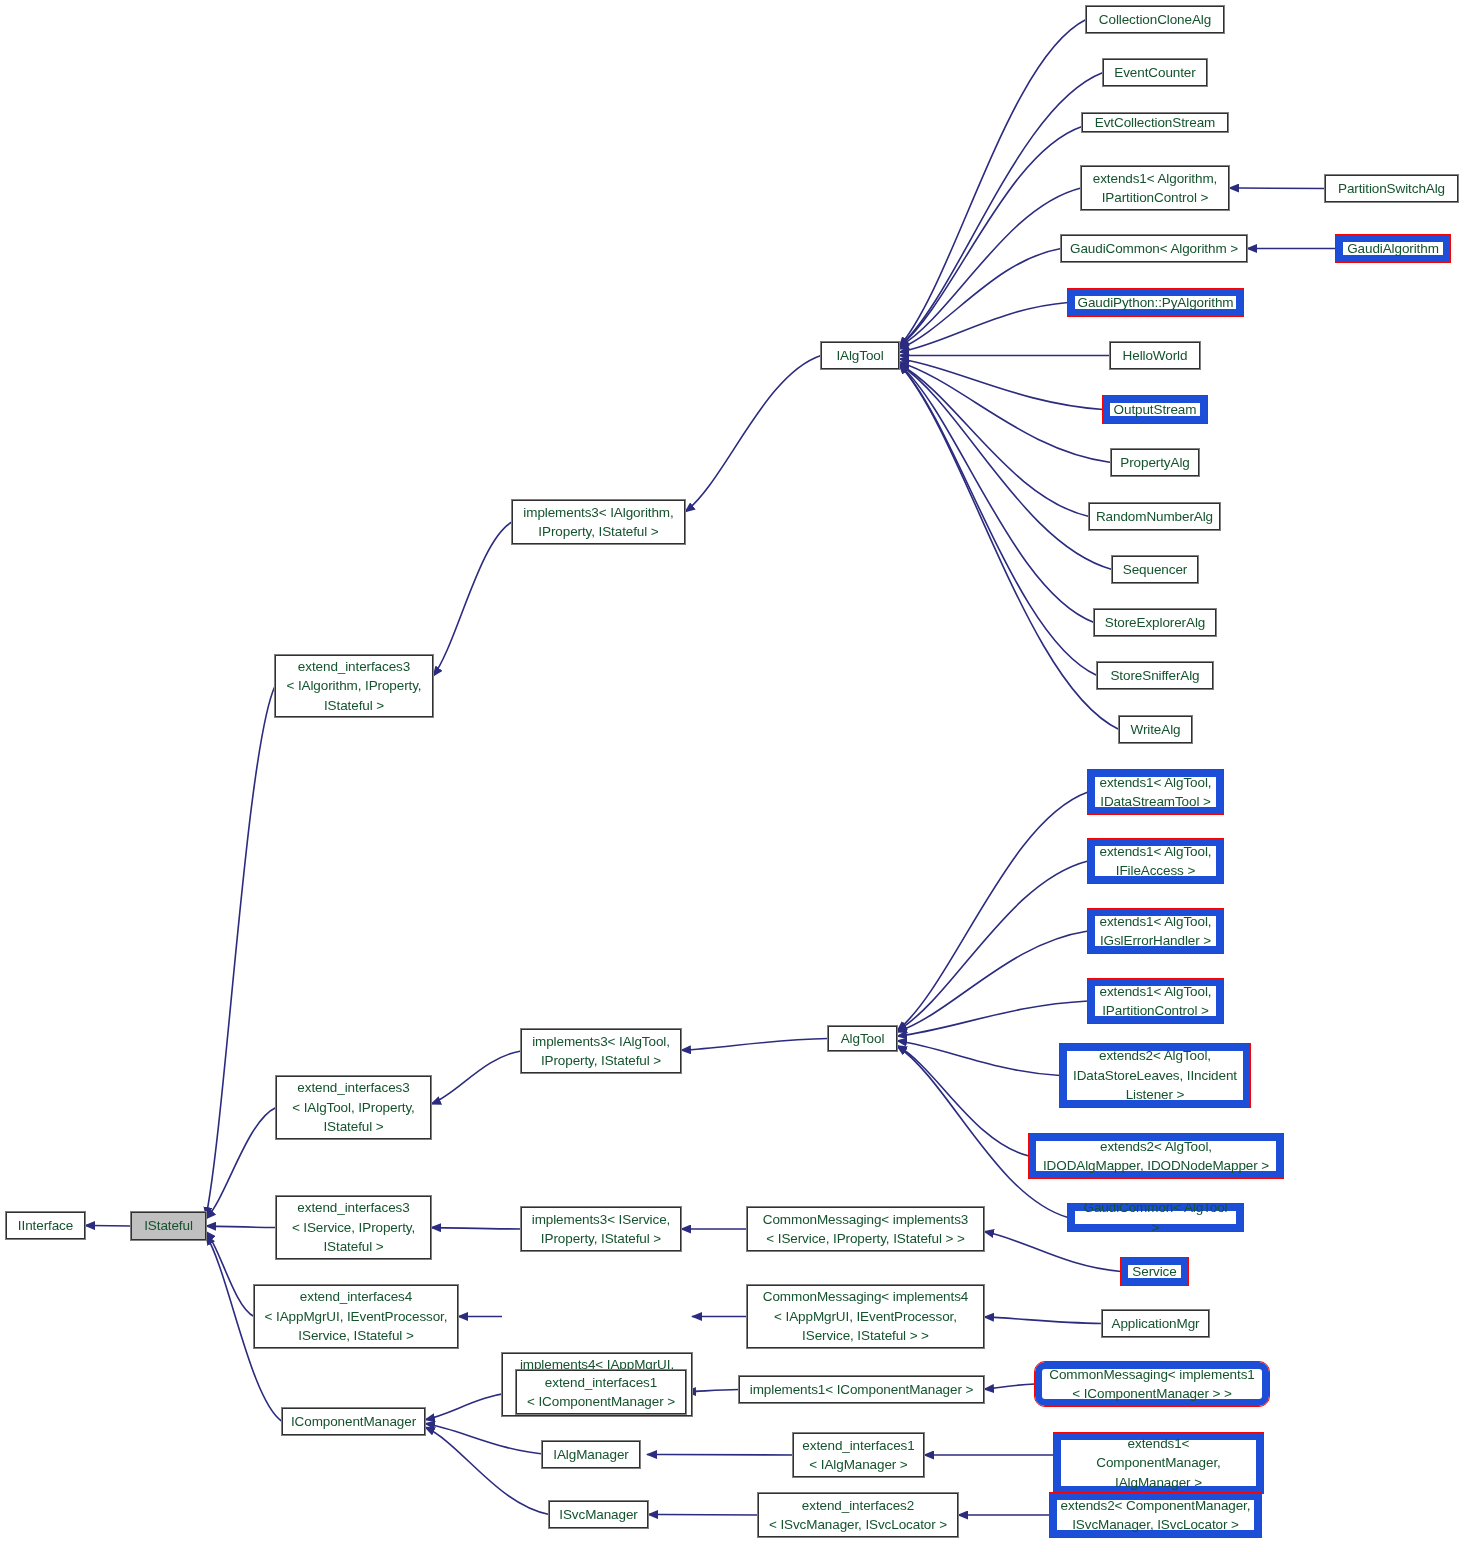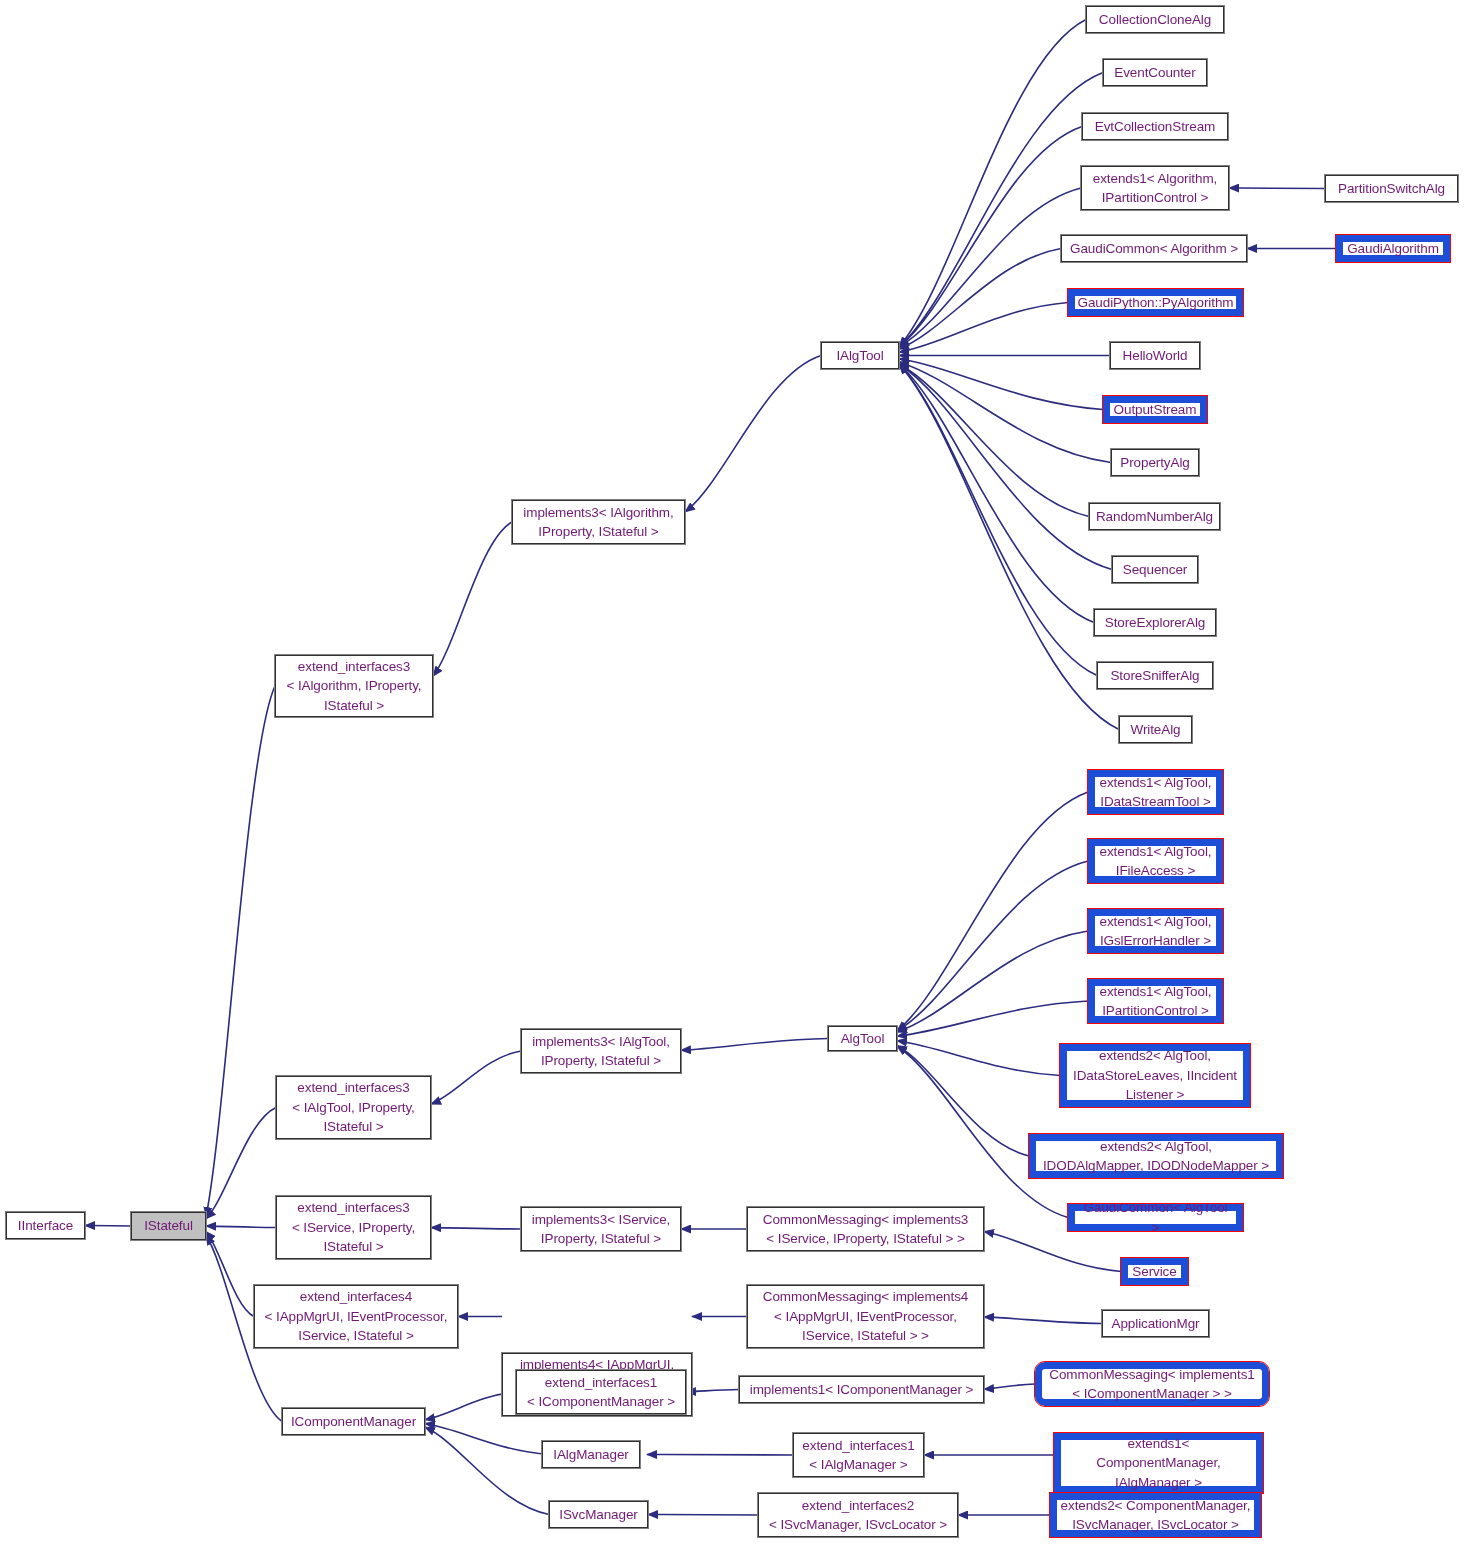--- a/index.html
+++ b/index.html
@@ -18,21 +18,21 @@
     background:#ffffff;
     border:1px solid #303030;
     outline:1px solid #808080;
     outline-offset:0px;
     display:flex;
     align-items:center;
     justify-content:center;
     text-align:center;
     font-size:13.5px;
     line-height:19.5px;
-    color:#701a75;
+    color:#14532d;
     letter-spacing:-0.1px;
     white-space:pre-line;
     padding:0 3px;
   }
   .node.red{
     border:7px solid #1d4ed8;
     outline:1px solid #ff0000;
   }
   .node.gray{
     background:#c0c0c0;
@@ -95,21 +95,21 @@
         <path d="M 793 1455 C 731.68 1454.9436, 690.8 1454.624, 647 1454.53" marker-end="url(#arrow)"></path>
         <path d="M 549 1454.5 C 496.92 1450.7776, 462.2 1429.684, 425 1423.48" marker-end="url(#arrow)"></path>
         <path d="M 1050 1515 C 1011.36 1515, 985.6 1515, 958 1515" marker-end="url(#arrow)"></path>
         <path d="M 758 1515 C 711.8 1514.9436, 681 1514.624, 648 1514.53" marker-end="url(#arrow)"></path>
         <path d="M 549 1514.5 C 496.92 1504.0096, 462.2 1444.5639999999999, 425 1427.08" marker-end="url(#arrow)"></path>
       </g>
   </svg>
   <div id="node-layer">
       <div class="node" style="left: 1086px; top: 6px; width: 138px; height: 27px;">CollectionCloneAlg</div>
       <div class="node" style="left: 1103px; top: 59px; width: 104px; height: 27px;">EventCounter</div>
-      <div class="node" style="left: 1082px; top: 113px; width: 146px; height: 27px;">EvtCollectionStream</div>
+      <div class="node" style="left: 1082px; top: 113px; width: 146px; height: 19px;">EvtCollectionStream</div>
       <div class="node" style="left: 1081px; top: 166px; width: 148px; height: 44px;">extends1&lt; Algorithm,
 IPartitionControl &gt;</div>
       <div class="node" style="left: 1061px; top: 235px; width: 186px; height: 27px;">GaudiCommon&lt; Algorithm &gt;</div>
       <div class="node red" style="left: 1068px; top: 289px; width: 175px; height: 27px;">GaudiPython::PyAlgorithm</div>
       <div class="node" style="left: 1110px; top: 342px; width: 90px; height: 27px;">HelloWorld</div>
       <div class="node red" style="left: 1103px; top: 396px; width: 104px; height: 27px;">OutputStream</div>
       <div class="node" style="left: 1111px; top: 449px; width: 88px; height: 27px;">PropertyAlg</div>
       <div class="node" style="left: 1089px; top: 503px; width: 131px; height: 27px;">RandomNumberAlg</div>
       <div class="node" style="left: 1112px; top: 556px; width: 86px; height: 27px;">Sequencer</div>
       <div class="node" style="left: 1094px; top: 609px; width: 122px; height: 27px;">StoreExplorerAlg</div>

